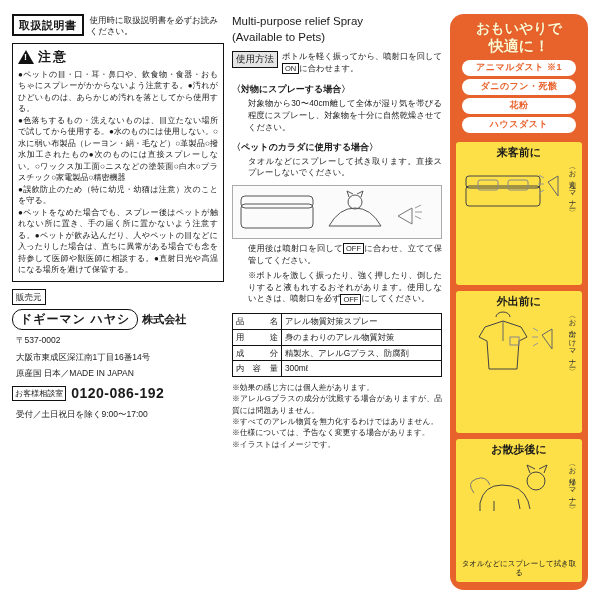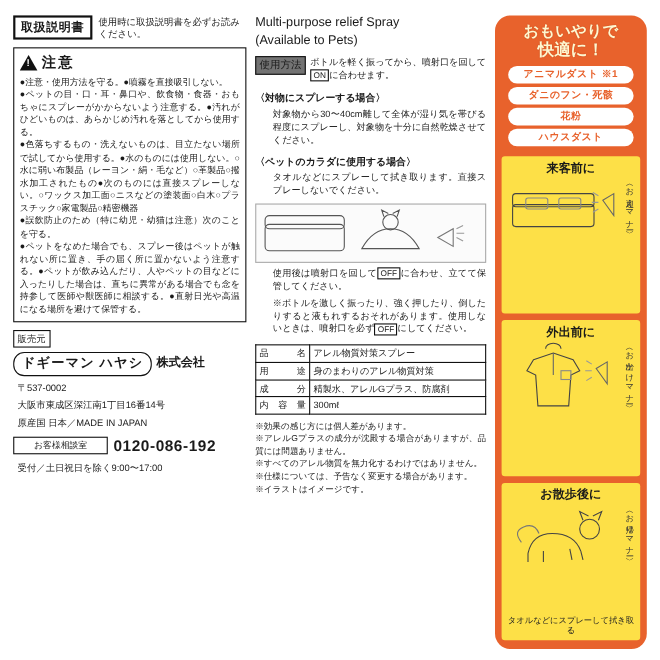--- a/index.html
+++ b/index.html
@@ -128,21 +128,21 @@
   .seller-line { margin: 4px; }
   .tel-row {
     display: flex;
     align-items: center;
     gap: 5px;
     margin-top: 2px;
   }
   .tel-badge {
     border: 1px solid #111;
     font-size: 8px;
-    padding: 1px 18px;
+    padding: 1px 2px;
     white-space: nowrap;
   }
   .tel-num {
     font-size: 14px;
     font-weight: bold;
     letter-spacing: 0.5px;
   }
 
   
   .col-center {
@@ -160,21 +160,21 @@
     display: flex;
     align-items: flex-start;
     gap: 4px;
     margin-bottom: 5px;
   }
   .usage-tag {
     border: 1px solid #111;
     font-size: 9.5px;
     padding: 1px 3px;
     white-space: nowrap;
-    background: #737373;
+    background: #e5e5e5;
   }
   .usage-text {
     font-size: 8.3px;
     line-height: 1.4;
     text-align: justify;
   }
   .sub-head {
     font-size: 9px;
     font-weight: bold;
     margin: 4px 0 2px 0;
@@ -320,21 +320,20 @@
       <div class="manual-box">取扱説明書</div>
       <div class="manual-note">使用時に取扱説明書を必ずお読みください。</div>
     </div>
 
     <div class="caution-box">
       <div class="caution-head">
         <div class="tri"></div>
         <div class="caution-title">注意</div>
       </div>
       <div class="caution-body">
-        <p>●注意・使用方法を守る。●噴霧を直接吸引しない。</p>
         <p>●ペットの目・口・耳・鼻口や、飲食物・食器・おもちゃにスプレーがかからないよう注意する。●汚れがひどいものは、あらかじめ汚れを落としてから使用する。</p>
         <p>●色落ちするもの・洗えないものは、目立たない場所で試してから使用する。●水のものには使用しない。○水に弱い布製品（レーヨン・絹・毛など）○革製品○撥水加工されたもの●次のものには直接スプレーしない。○ワックス加工面○ニスなどの塗装面○白木○プラスチック○家電製品○精密機器</p>
         <p>●誤飲防止のため（特に幼児・幼猫は注意）次のことを守る。</p>
         <p>●ペットをなめた場合でも、スプレー後はペットが触れない所に置き、手の届く所に置かないよう注意する。●ペットが飲み込んだり、人やペットの目などに入ったりした場合は、直ちに異常がある場合でも念を持参して医師や獣医師に相談する。●直射日光や高温になる場所を避けて保管する。</p>
       </div>
     </div>
 
     <div class="seller">
       <div class="seller-label">販売元</div>
       <div class="brand-row">

